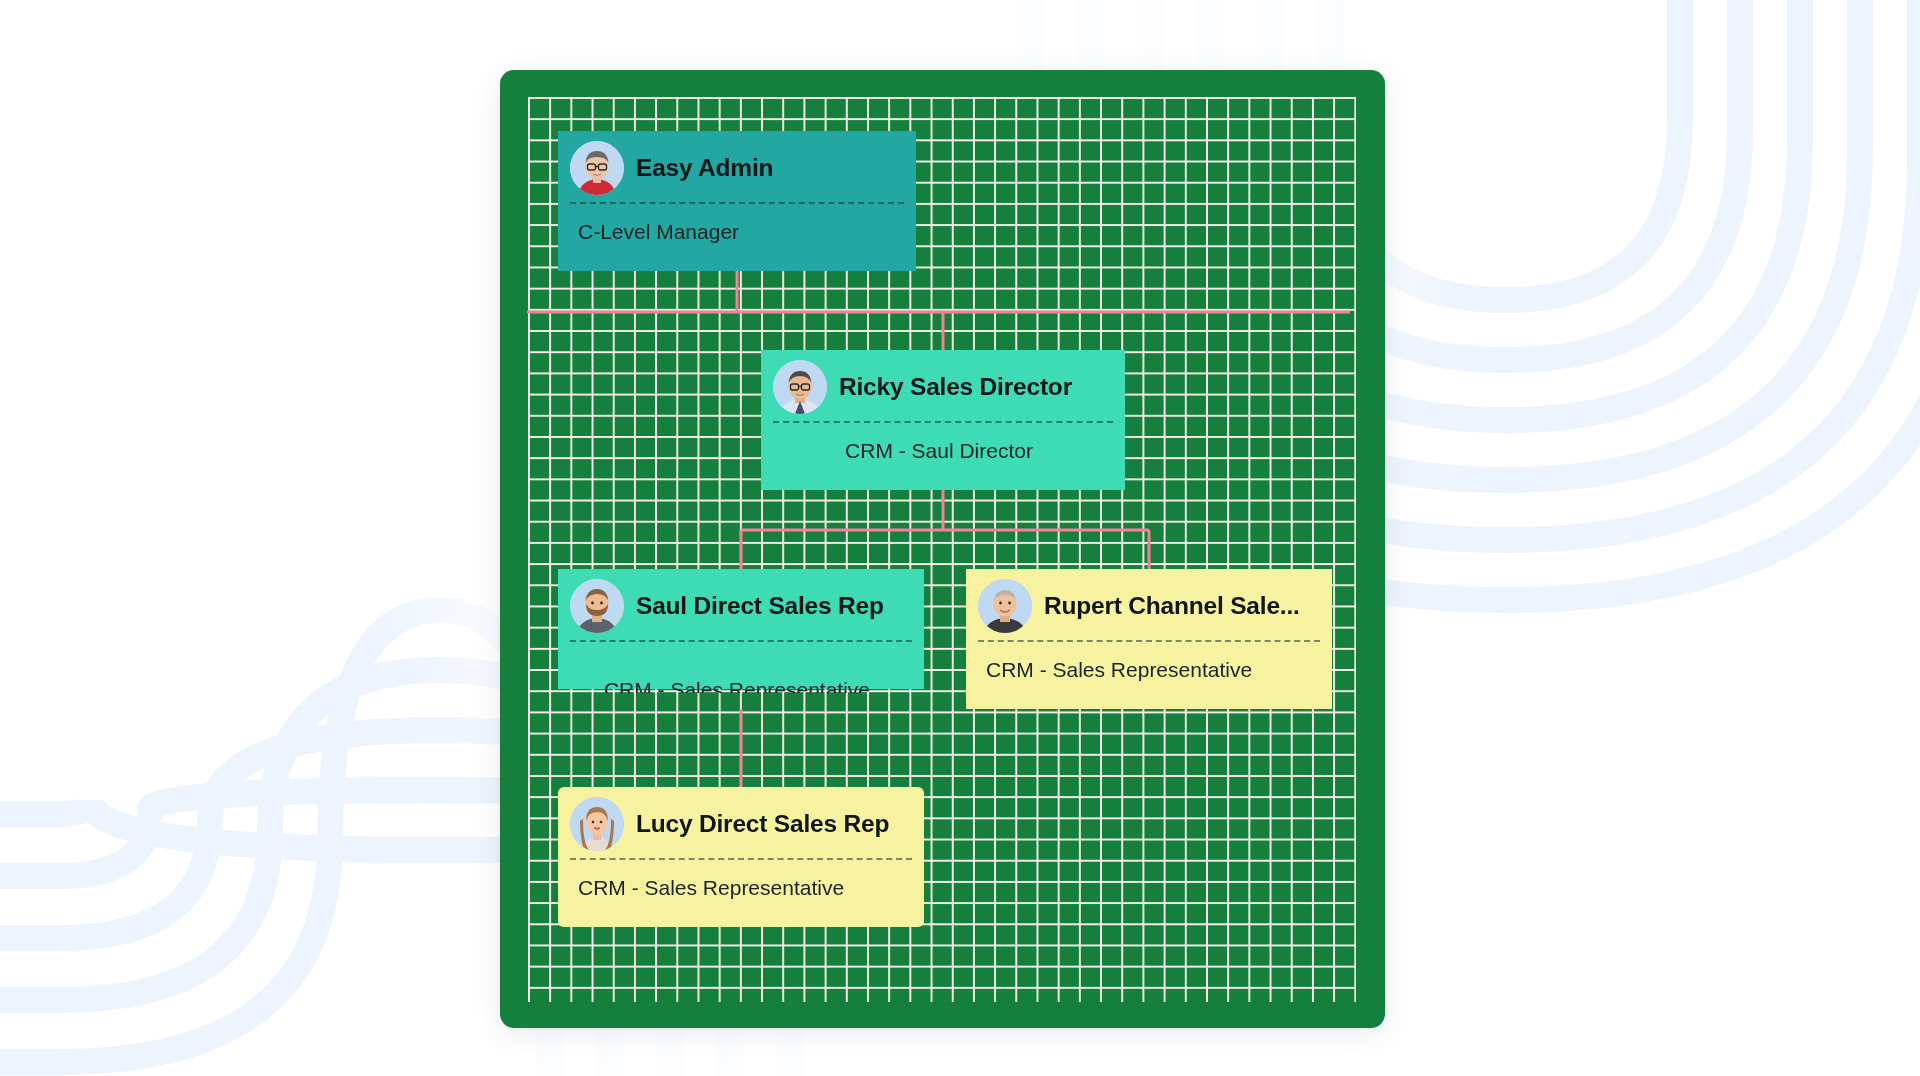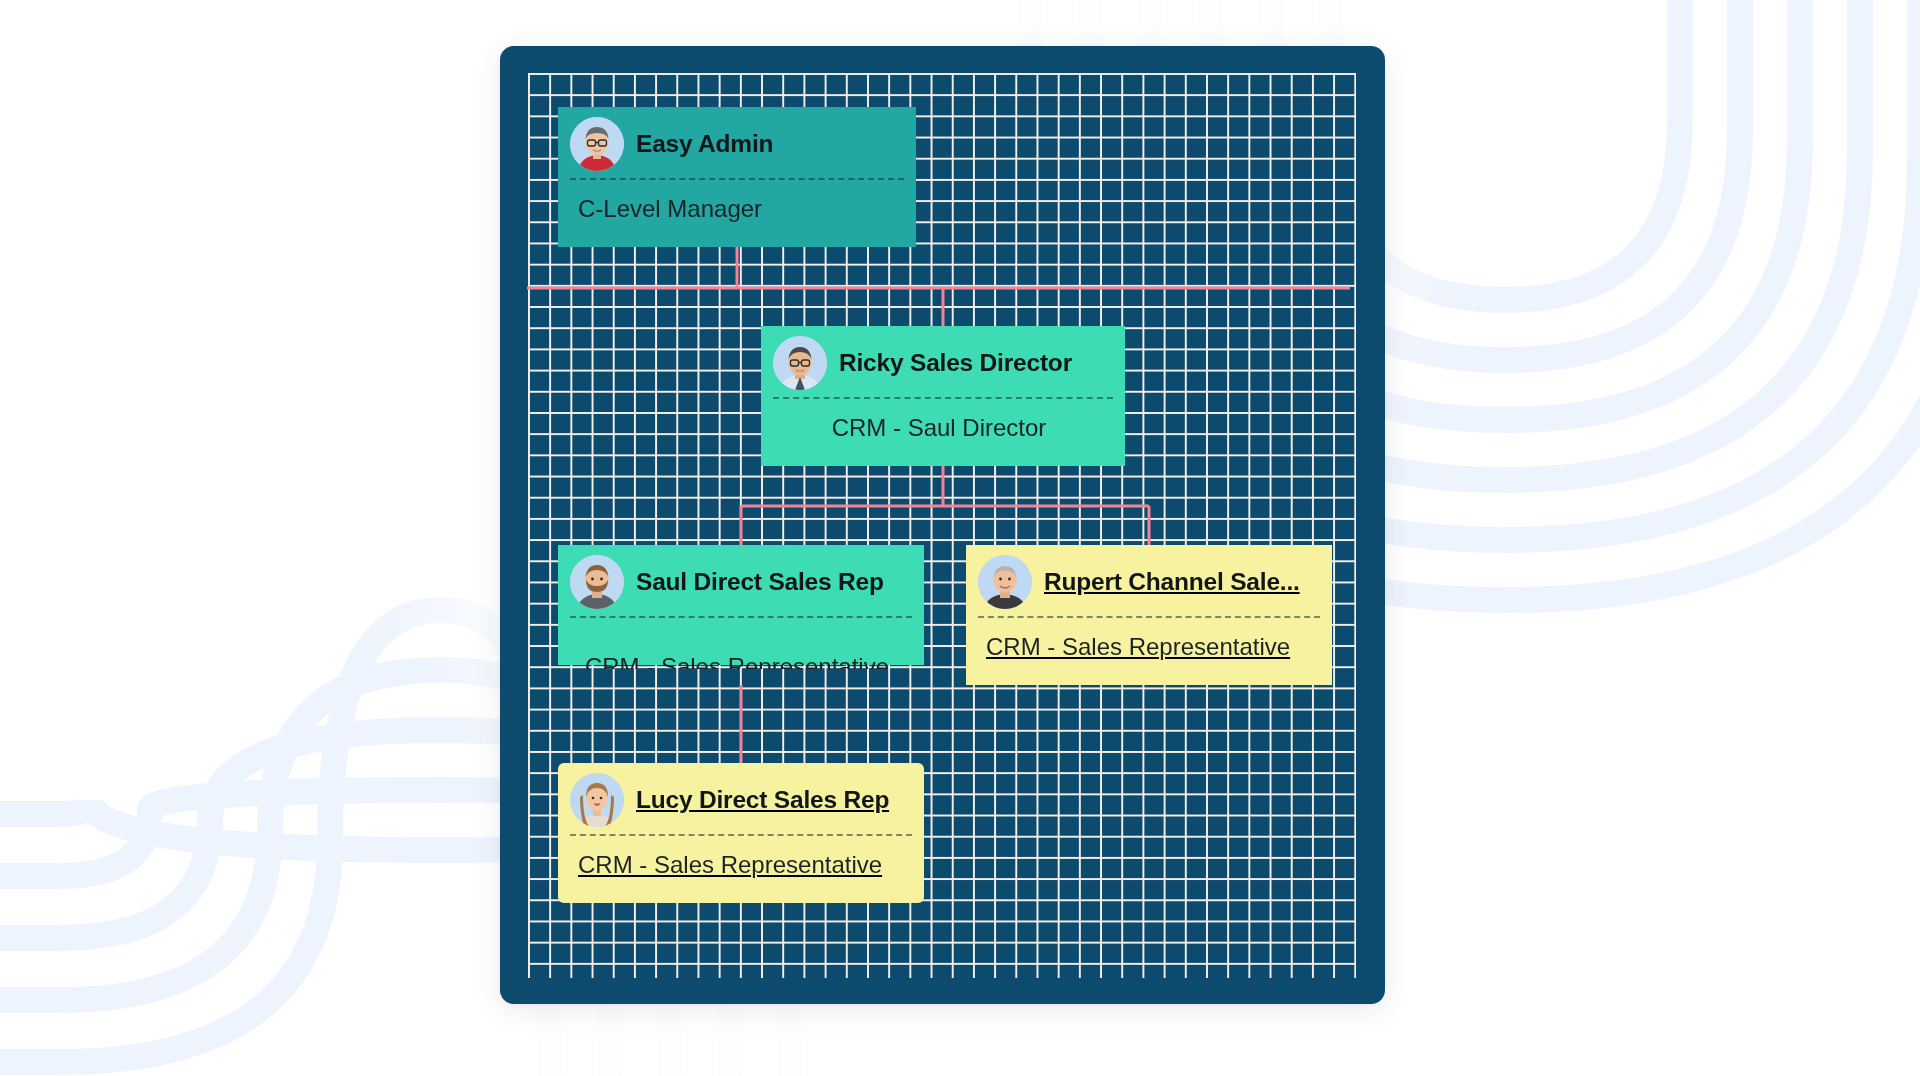--- a/index.html
+++ b/index.html
@@ -23,24 +23,24 @@
     width: 1920px;
     height: 1076px;
     pointer-events: none;
     z-index: 0;
   }
 
   
   #chart-card {
     position: absolute;
     left: 500px;
-    top: 46px;
+    top: 70px;
     width: 885px;
     height: 958px;
-    background: #0c4a6e;
+    background: #15803d;
     border-radius: 14px;
     box-shadow: 0 6px 28px rgba(40,55,90,0.10), 0 1px 4px rgba(40,55,90,0.05);
     z-index: 1;
     overflow: hidden;
   }
 
   
   #grid-surface {
     position: absolute;
     left: 28px;
@@ -108,31 +108,31 @@
     color: #111618;
     letter-spacing: -0.2px;
     white-space: nowrap;
     overflow: hidden;
     text-overflow: ellipsis;
     line-height: 1.1;
   }
 
   .node-body {
     padding: 15px 28px 16px 20px;
-    font-size: 24px;
+    font-size: 21px;
     color: #1b2326;
     line-height: 1.2;
     white-space: nowrap;
     overflow: hidden;
   }
 
   
   .c-dark-teal  { background: #22a7a2; }
   .c-mint       { background: #3ddcb4; text-align: center; }
-  .c-yellow     { background: #f6f2a0; text-decoration: underline; }
+  .c-yellow     { background: #f6f2a0; }
 </style>
 </head>
 <body>
 
 <svg id="bg-waves" viewBox="0 0 1920 1076" preserveAspectRatio="none" aria-hidden="true">
   <defs>
     <linearGradient id="fadeTR" x1="0" y1="0" x2="1" y2="0">
       <stop offset="0" stop-color="#eef4fd" stop-opacity="0.15"></stop>
       <stop offset="0.35" stop-color="#eef4fd" stop-opacity="1"></stop>
       <stop offset="1" stop-color="#eef4fd" stop-opacity="1"></stop>

